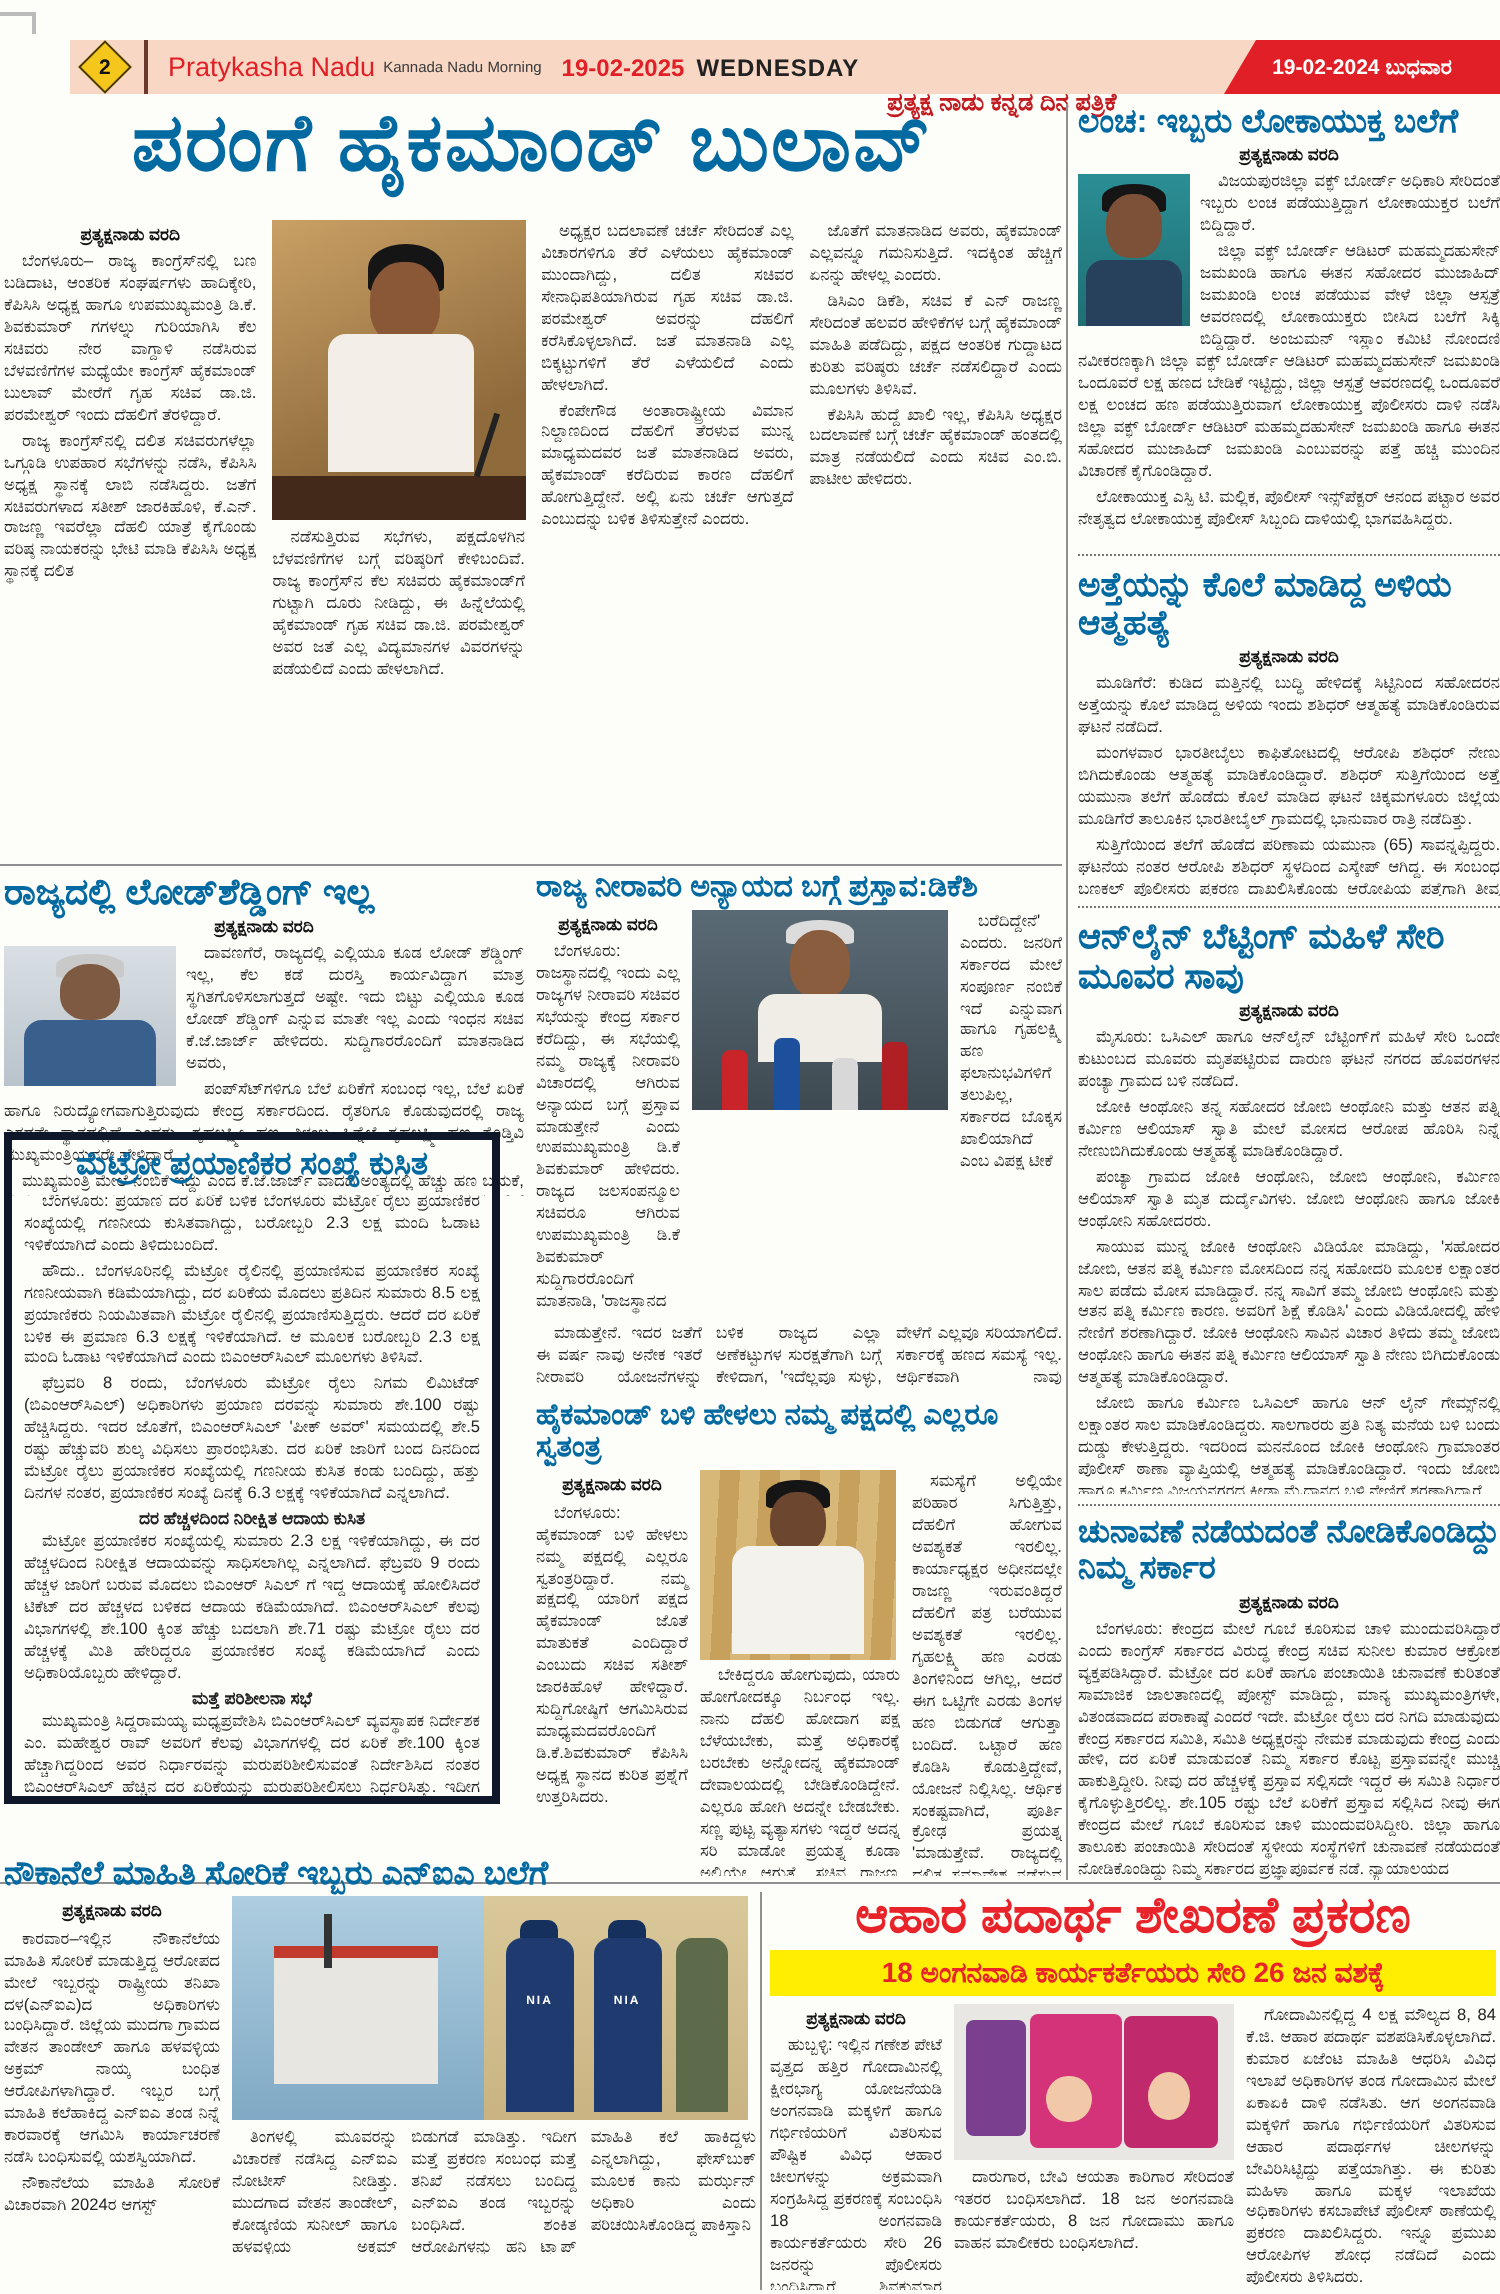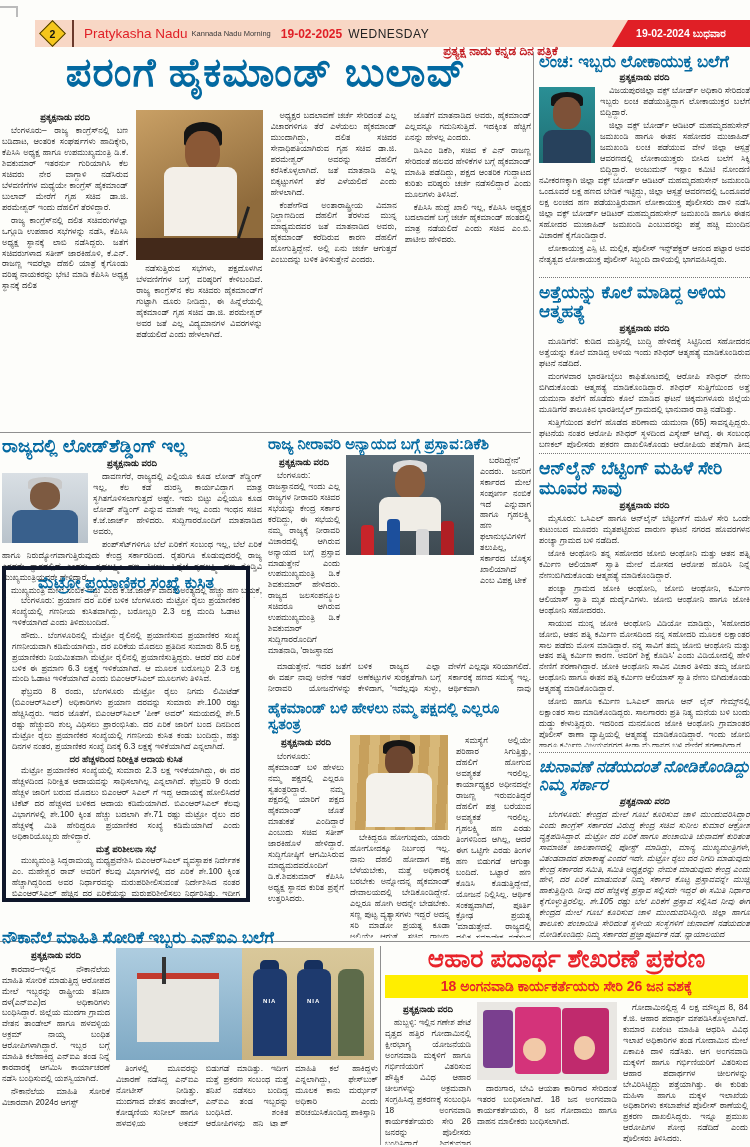--- a/index.html
+++ b/index.html
@@ -8,21 +8,21 @@
   
   .masthead{position:absolute;left:35px;top:20px;width:715px;height:27px;background:#f8d7c5;
             display:flex;align-items:center;}
   .diamond{width:17px;height:17px;background:#f5c61c;border:1.5px solid #4a3a00;
            transform:rotate(45deg);margin:0 10px 0 8px;display:flex;align-items:center;justify-content:center;flex:0 0 auto;}
   .diamond span{transform:rotate(-45deg);font-size:10.5px;font-weight:bold;color:#111;}
   .mast-div{width:2px;height:100%;background:#6b3a2c;margin-right:10px;flex:0 0 auto;}
   .brand{font-size:13.5px;font-weight:normal;color:#e01f26;white-space:nowrap;}
   .brand-sub{font-size:7.5px;color:#3a3a3a;margin-left:4px;white-space:nowrap;}
   .ed-date{font-size:12px;font-weight:bold;color:#e01f26;margin-left:10px;white-space:nowrap;}
-  .ed-day{font-size:12px;color:#222;margin-left:6px;letter-spacing:.5px;white-space:nowrap;}
+  .ed-day{font-size:12px;color:#222;margin-left:6px;letter-spacing:.5px;white-space:nowrap;font-weight:bold;}
   .kn-title{font-size:12px;font-weight:bold;color:#c21a1f;margin-left:14px;white-space:nowrap;margin-top:34px;}
   .date-banner{position:absolute;right:0;top:0;height:100%;width:138px;background:#e01f26;
                clip-path:polygon(16px 0,100% 0,100% 100%,0 100%);display:flex;align-items:center;
                justify-content:center;color:#fff;font-size:10.5px;font-weight:bold;}
   .print-mark{position:absolute;left:0;top:6px;width:16px;height:9px;border-top:2px solid #bbb;border-right:2px solid #bbb;}
   
   .hl{font-weight:bold;color:#0369a1;line-height:1.12;}
   .byline{font-size:8.5px;font-weight:bold;text-align:center;margin:2px 0;color:#111;}
   .body-t{font-size:8.3px;line-height:1.32;text-align:justify;color:#222;}
   .body-t p{margin:0 0 2px;text-indent:9px;}
@@ -115,21 +115,21 @@
     <span class="ed-day">WEDNESDAY</span>
     <span class="kn-title">ಪ್ರತ್ಯಕ್ಷ ನಾಡು ಕನ್ನಡ ದಿನ ಪತ್ರಿಕೆ</span>
     <div class="date-banner">19-02-2024 ಬುಧವಾರ</div>
   </div>
 
   <div class="lead-hl hl">ಪರಂಗೆ ಹೈಕಮಾಂಡ್ ಬುಲಾವ್</div>
 
   <div class="lead-body body-t">
     <div class="lead-col">
       <div class="byline">ಪ್ರತ್ಯಕ್ಷನಾಡು ವರದಿ</div>
-      <p>ಬೆಂಗಳೂರು– ರಾಜ್ಯ ಕಾಂಗ್ರೆಸ್‌ನಲ್ಲಿ ಬಣ ಬಡಿದಾಟ, ಆಂತರಿಕ ಸಂಘರ್ಷಗಳು ಹಾದಿಕ್ಕೇರಿ, ಕೆಪಿಸಿಸಿ ಅಧ್ಯಕ್ಷ ಹಾಗೂ ಉಪಮುಖ್ಯಮಂತ್ರಿ ಡಿ.ಕೆ. ಶಿವಕುಮಾರ್ ಇತರರ್ನು ಗುರಿಯಾಗಿಸಿ ಕೆಲ ಸಚಿವರು ನೇರ ವಾಗ್ದಾಳಿ ನಡೆಸಿರುವ ಬೆಳವಣಿಗೆಗಳ ಮಧ್ಯೆಯೇ ಕಾಂಗ್ರೆಸ್ ಹೈಕಮಾಂಡ್ ಬುಲಾವ್ ಮೇರೆಗೆ ಗೃಹ ಸಚಿವ ಡಾ.ಜಿ. ಪರಮೇಶ್ವರ್ ಇಂದು ದೆಹಲಿಗೆ ತೆರಳಿದ್ದಾರೆ.</p>
+      <p>ಬೆಂಗಳೂರು– ರಾಜ್ಯ ಕಾಂಗ್ರೆಸ್‌ನಲ್ಲಿ ಬಣ ಬಡಿದಾಟ, ಆಂತರಿಕ ಸಂಘರ್ಷಗಳು ಹಾದಿಕ್ಕೇರಿ, ಕೆಪಿಸಿಸಿ ಅಧ್ಯಕ್ಷ ಹಾಗೂ ಉಪಮುಖ್ಯಮಂತ್ರಿ ಡಿ.ಕೆ. ಶಿವಕುಮಾರ್ ಗಗಳಲ್ನು ಗುರಿಯಾಗಿಸಿ ಕೆಲ ಸಚಿವರು ನೇರ ವಾಗ್ದಾಳಿ ನಡೆಸಿರುವ ಬೆಳವಣಿಗೆಗಳ ಮಧ್ಯೆಯೇ ಕಾಂಗ್ರೆಸ್ ಹೈಕಮಾಂಡ್ ಬುಲಾವ್ ಮೇರೆಗೆ ಗೃಹ ಸಚಿವ ಡಾ.ಜಿ. ಪರಮೇಶ್ವರ್ ಇಂದು ದೆಹಲಿಗೆ ತೆರಳಿದ್ದಾರೆ.</p>
       <p>ರಾಜ್ಯ ಕಾಂಗ್ರೆಸ್‌ನಲ್ಲಿ ದಲಿತ ಸಚಿವರುಗಳೆಲ್ಲಾ ಒಗ್ಗೂಡಿ ಉಪಹಾರ ಸಭೆಗಳನ್ನು ನಡೆಸಿ, ಕೆಪಿಸಿಸಿ ಅಧ್ಯಕ್ಷ ಸ್ಥಾನಕ್ಕೆ ಲಾಬಿ ನಡೆಸಿದ್ದರು. ಜತೆಗೆ ಸಚಿವರುಗಳಾದ ಸತೀಶ್ ಜಾರಕಿಹೊಳಿ, ಕೆ.ಎನ್. ರಾಜಣ್ಣ ಇವರೆಲ್ಲಾ ದೆಹಲಿ ಯಾತ್ರೆ ಕೈಗೊಂಡು ವರಿಷ್ಠ ನಾಯಕರನ್ನು ಭೇಟಿ ಮಾಡಿ ಕೆಪಿಸಿಸಿ ಅಧ್ಯಕ್ಷ ಸ್ಥಾನಕ್ಕೆ ದಲಿತ</p>
     </div>
     <div class="lead-col">
       <div class="ph ph-lead">
         <div class="hair"></div>
         <div class="head"></div>
         <div class="torso"></div>
         <div class="desk"></div>
         <div class="mic"></div>
       </div>
@@ -184,21 +184,21 @@
       <div class="body-t">
         <p>ಮೈಸೂರು: ಒಸಿಎಲ್ ಹಾಗೂ ಆನ್‌ಲೈನ್ ಬೆಟ್ಟಿಂಗ್‌ಗೆ ಮಹಿಳೆ ಸೇರಿ ಒಂದೇ ಕುಟುಂಬದ ಮೂವರು ಮೃತಪಟ್ಟಿರುವ ದಾರುಣ ಘಟನೆ ನಗರದ ಹೊವರಗಳನ ಪಂಚ್ಯಾ ಗ್ರಾಮದ ಬಳಿ ನಡೆದಿದೆ.</p>
         <p>ಜೋಕಿ ಆಂಥೋನಿ ತನ್ನ ಸಹೋದರ ಜೋಬಿ ಆಂಥೋನಿ ಮತ್ತು ಆತನ ಪತ್ನಿ ಕರ್ಮಿಣ ಆಲಿಯಾಸ್ ಸ್ವಾತಿ ಮೇಲೆ ಮೋಸದ ಆರೋಪ ಹೊರಿಸಿ ನಿನ್ನೆ ನೇಣುಬಿಗಿದುಕೊಂಡು ಆತ್ಮಹತ್ಯೆ ಮಾಡಿಕೊಂಡಿದ್ದಾರೆ.</p>
         <p>ಪಂಚ್ಯಾ ಗ್ರಾಮದ ಜೋಕಿ ಆಂಥೋನಿ, ಜೋಬಿ ಆಂಥೋನಿ, ಕರ್ಮಿಣ ಆಲಿಯಾಸ್ ಸ್ವಾತಿ ಮೃತ ದುರ್ದೈವಿಗಳು. ಜೋಬಿ ಆಂಥೋನಿ ಹಾಗೂ ಜೋಕಿ ಆಂಥೋನಿ ಸಹೋದರರು.</p>
         <p>ಸಾಯುವ ಮುನ್ನ ಜೋಕಿ ಆಂಥೋನಿ ವಿಡಿಯೋ ಮಾಡಿದ್ದು, 'ಸಹೋದರ ಜೋಬಿ, ಆತನ ಪತ್ನಿ ಕರ್ಮಿಣ ಮೋಸದಿಂದ ನನ್ನ ಸಹೋದರಿ ಮೂಲಕ ಲಕ್ಷಾಂತರ ಸಾಲ ಪಡೆದು ಮೋಸ ಮಾಡಿದ್ದಾರೆ. ನನ್ನ ಸಾವಿಗೆ ತಮ್ಮ ಜೋಬಿ ಆಂಥೋನಿ ಮತ್ತು ಆತನ ಪತ್ನಿ ಕರ್ಮಿಣ ಕಾರಣ. ಅವರಿಗೆ ಶಿಕ್ಷೆ ಕೊಡಿಸಿ' ಎಂದು ವಿಡಿಯೋದಲ್ಲಿ ಹೇಳಿ ನೇಣಿಗೆ ಶರಣಾಗಿದ್ದಾರೆ. ಜೋಕಿ ಆಂಥೋನಿ ಸಾವಿನ ವಿಚಾರ ತಿಳಿದು ತಮ್ಮ ಜೋಬಿ ಆಂಥೋನಿ ಹಾಗೂ ಈತನ ಪತ್ನಿ ಕರ್ಮಿಣ ಆಲಿಯಾಸ್ ಸ್ವಾತಿ ನೇಣು ಬಿಗಿದುಕೊಂಡು ಆತ್ಮಹತ್ಯೆ ಮಾಡಿಕೊಂಡಿದ್ದಾರೆ.</p>
         <p>ಜೋಬಿ ಹಾಗೂ ಕರ್ಮಿಣ ಒಸಿಎಲ್ ಹಾಗೂ ಆನ್ ಲೈನ್ ಗೇಮ್ಸ್‌ನಲ್ಲಿ ಲಕ್ಷಾಂತರ ಸಾಲ ಮಾಡಿಕೊಂಡಿದ್ದರು. ಸಾಲಗಾರರು ಪ್ರತಿ ನಿತ್ಯ ಮನೆಯ ಬಳಿ ಬಂದು ದುಡ್ಡು ಕೇಳುತ್ತಿದ್ದರು. ಇದರಿಂದ ಮನನೊಂದ ಜೋಕಿ ಆಂಥೋನಿ ಗ್ರಾಮಾಂತರ ಪೊಲೀಸ್ ಠಾಣಾ ವ್ಯಾಪ್ತಿಯಲ್ಲಿ ಆತ್ಮಹತ್ಯೆ ಮಾಡಿಕೊಂಡಿದ್ದಾರೆ. ಇಂದು ಜೋಬಿ ಹಾಗೂ ಕರ್ಮಿಣ ವಿಜಯನಗರದ ಕ್ರೀಡಾ ಮೈದಾನದ ಬಳಿ ನೇಣಿಗೆ ಶರಣಾಗಿದ್ದಾರೆ.</p>
       </div>
     </div>
     <div class="dotrule"></div>
 
-    <div class="r-art" style="height:185px;font-style:italic;">
+    <div class="r-art" style="height:185px;">
       <div class="hl" style="font-size:16px;">ಚುನಾವಣೆ ನಡೆಯದಂತೆ ನೋಡಿಕೊಂಡಿದ್ದು ನಿಮ್ಮ ಸರ್ಕಾರ</div>
       <div class="byline">ಪ್ರತ್ಯಕ್ಷನಾಡು ವರದಿ</div>
       <div class="body-t">
         <p>ಬೆಂಗಳೂರು: ಕೇಂದ್ರದ ಮೇಲೆ ಗೂಬೆ ಕೂರಿಸುವ ಚಾಳಿ ಮುಂದುವರಿಸಿದ್ದಾರೆ ಎಂದು ಕಾಂಗ್ರೆಸ್ ಸರ್ಕಾರದ ವಿರುದ್ಧ ಕೇಂದ್ರ ಸಚಿವ ಸುನೀಲ ಕುಮಾರ ಆಕ್ರೋಶ ವ್ಯಕ್ತಪಡಿಸಿದ್ದಾರೆ. ಮೆಟ್ರೋ ದರ ಏರಿಕೆ ಹಾಗೂ ಪಂಚಾಯಿತಿ ಚುನಾವಣೆ ಕುರಿತಂತೆ ಸಾಮಾಜಿಕ ಜಾಲತಾಣದಲ್ಲಿ ಪೋಸ್ಟ್ ಮಾಡಿದ್ದು, ಮಾನ್ಯ ಮುಖ್ಯಮಂತ್ರಿಗಳೇ, ವಿತಂಡವಾದದ ಪರಾಕಾಷ್ಠೆ ಎಂದರೆ ಇದೇ. ಮೆಟ್ರೋ ರೈಲು ದರ ನಿಗದಿ ಮಾಡುವುದು ಕೇಂದ್ರ ಸರ್ಕಾರದ ಸಮಿತಿ, ಸಮಿತಿ ಅಧ್ಯಕ್ಷರನ್ನು ನೇಮಕ ಮಾಡುವುದು ಕೇಂದ್ರ ಎಂದು ಹೇಳಿ, ದರ ಏರಿಕೆ ಮಾಡುವಂತೆ ನಿಮ್ಮ ಸರ್ಕಾರ ಕೊಟ್ಟ ಪ್ರಸ್ತಾವವನ್ನೇ ಮುಚ್ಚಿ ಹಾಕುತ್ತಿದ್ದೀರಿ. ನೀವು ದರ ಹೆಚ್ಚಳಕ್ಕೆ ಪ್ರಸ್ತಾವ ಸಲ್ಲಿಸದೇ ಇದ್ದರೆ ಈ ಸಮಿತಿ ನಿರ್ಧಾರ ಕೈಗೊಳ್ಳುತ್ತಿರಲಿಲ್ಲ. ಶೇ.105 ರಷ್ಟು ಬೆಲೆ ಏರಿಕೆಗೆ ಪ್ರಸ್ತಾವ ಸಲ್ಲಿಸಿದ ನೀವು ಈಗ ಕೇಂದ್ರದ ಮೇಲೆ ಗೂಬೆ ಕೂರಿಸುವ ಚಾಳಿ ಮುಂದುವರಿಸಿದ್ದೀರಿ. ಜಿಲ್ಲಾ ಹಾಗೂ ತಾಲೂಕು ಪಂಚಾಯಿತಿ ಸೇರಿದಂತೆ ಸ್ಥಳೀಯ ಸಂಸ್ಥೆಗಳಿಗೆ ಚುನಾವಣೆ ನಡೆಯದಂತೆ ನೋಡಿಕೊಂಡಿದ್ದು ನಿಮ್ಮ ಸರ್ಕಾರದ ಪ್ರಜ್ಞಾಪೂರ್ವಕ ನಡೆ. ನ್ಯಾಯಾಲಯದ</p>
       </div>
     </div>
   </div>
 
   <div class="load-art">
     <div class="hl" style="font-size:18px;">ರಾಜ್ಯದಲ್ಲಿ ಲೋಡ್‌ಶೆಡ್ಡಿಂಗ್ ಇಲ್ಲ</div>

